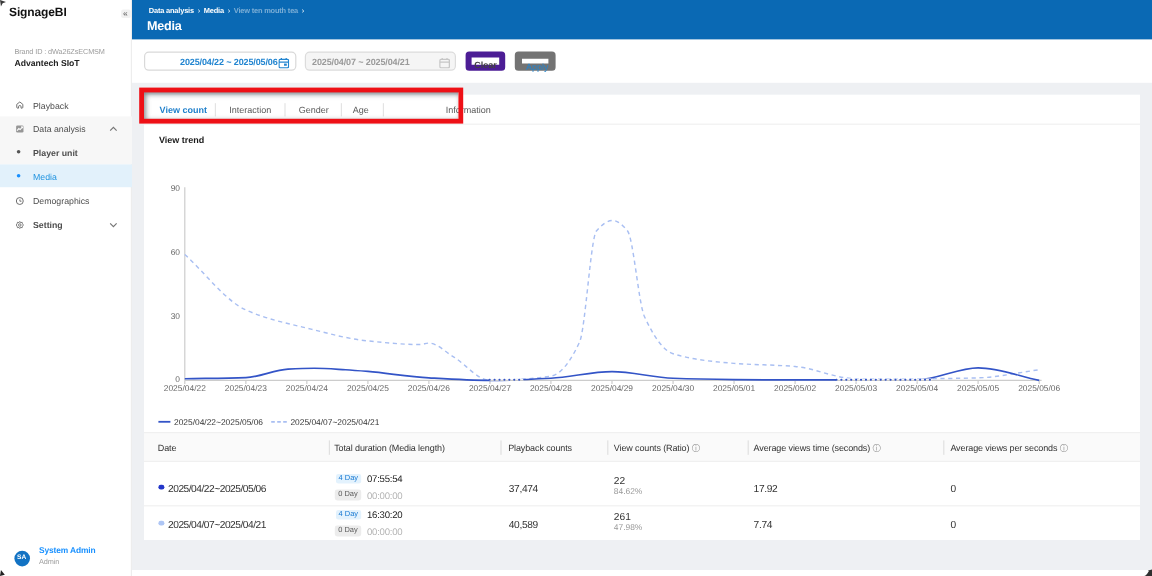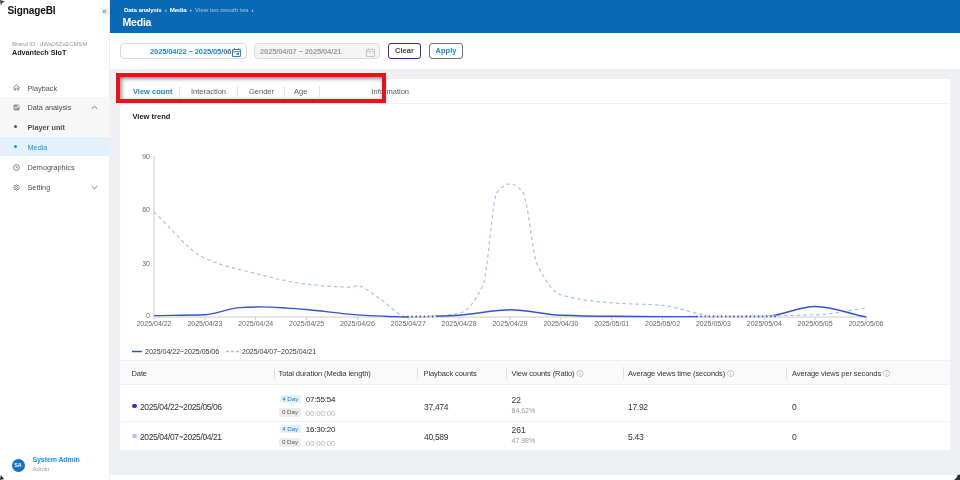--- a/index.html
+++ b/index.html
@@ -27,22 +27,22 @@
 
 <div class="abs" style="left:253.5px;top:43px;width:126.5px;height:15.5px;border:1px solid #dcdcdc;border-radius:4px;background:#f5f5f5;"></div>
 <div class="abs" style="left:260px;top:47px;font-size:7.5px;font-weight:700;color:#9a9a9a;letter-spacing:-0.1px;">2025/04/07 ~ 2025/04/21</div>
 <svg class="abs" style="left:366px;top:47.5px;" width="9" height="9" viewBox="0 0 9 9">
     <rect x="0.5" y="1.5" width="8" height="7" rx="1" fill="none" stroke="#c6c6c6" stroke-width="1.1"></rect>
     <line x1="0.5" y1="3.8" x2="8.5" y2="3.8" stroke="#c6c6c6" stroke-width="1"></line>
     <line x1="2.5" y1="0.3" x2="2.5" y2="2" stroke="#c6c6c6" stroke-width="1"></line>
     <line x1="6.5" y1="0.3" x2="6.5" y2="2" stroke="#c6c6c6" stroke-width="1"></line>
   </svg>
 
-<div class="abs" style="left:388px;top:43px;width:33px;height:16px;border:1px solid #4c1d95;border-radius:3px;background:#fff;text-align:center;line-height:14.5px;font-size:7.5px;color:#424242;font-weight:600;">Clear</div>
-<div class="abs" style="left:429px;top:43px;width:34px;height:16px;border:1px solid #737373;border-radius:3px;background:#fff;text-align:center;line-height:14.5px;font-size:7.5px;color:#2285d0;font-weight:700;">Apply</div>
+<div class="abs" style="left:388px;top:43px;width:33px;height:16px;border:5px solid #4c1d95;border-radius:3px;background:#fff;text-align:center;line-height:14.5px;font-size:7.5px;color:#424242;font-weight:600;">Clear</div>
+<div class="abs" style="left:429px;top:43px;width:34px;height:16px;border:6px solid #737373;border-radius:3px;background:#fff;text-align:right;line-height:14.5px;font-size:7.5px;color:#2285d0;font-weight:400;">Apply</div>
 
 <div class="abs" style="left:120px;top:79px;width:830px;height:25px;border-bottom:1px solid #f0f0f0;background:#fff;"></div>
 <div class="abs" style="left:133px;top:87px;font-size:7.5px;font-weight:700;color:#1e7fcb;">View count</div>
 <div class="abs" style="left:191px;top:87px;font-size:7.5px;color:#5a5a5a;">Interaction</div>
 <div class="abs" style="left:249px;top:87px;font-size:7.5px;color:#5a5a5a;">Gender</div>
 <div class="abs" style="left:294px;top:87px;font-size:7.5px;color:#5a5a5a;">Age</div>
 <div class="abs" style="left:331.5px;top:87px;font-size:7.5px;color:#5a5a5a;padding-left:40px;">Information</div>
 <div class="abs" style="left:178.5px;top:85.5px;width:1px;height:11px;background:#e3e3e3;"></div>
 <div class="abs" style="left:237px;top:85.5px;width:1px;height:11px;background:#e3e3e3;"></div>
 <div class="abs" style="left:283.5px;top:85.5px;width:1px;height:11px;background:#e3e3e3;"></div>
@@ -132,38 +132,38 @@
 
 <div class="abs" style="left:132.3px;top:433.8px;width:4.7px;height:4.7px;border-radius:50%;background:#aec6f5;"></div>
 <div class="abs" style="left:140px;top:431.5px;font-size:8.5px;letter-spacing:-0.4px;color:#333;">2025/04/07~2025/04/21</div>
 <div class="abs" style="left:279.5px;top:424.7px;width:21.5px;height:8.6px;background:#e3f2fd;border-radius:2px;text-align:center;line-height:8.6px;font-size:6.2px;color:#1678d2;">4 Day</div>
 <div class="abs" style="left:305.8px;top:425.3px;font-size:8px;letter-spacing:-0.2px;color:#222;">16:30:20</div>
 <div class="abs" style="left:279px;top:438.2px;width:22px;height:8.6px;background:#ececec;border-radius:2px;text-align:center;line-height:8.6px;font-size:6.2px;color:#595959;">0 Day</div>
 <div class="abs" style="left:305.8px;top:439px;font-size:8px;letter-spacing:-0.2px;color:#b5b5b5;">00:00:00</div>
 <div class="abs" style="left:424px;top:431.5px;font-size:8.5px;letter-spacing:-0.3px;color:#333;">40,589</div>
 <div class="abs" style="left:511.5px;top:424.5px;font-size:8.5px;color:#333;">261</div>
 <div class="abs" style="left:511.5px;top:437px;font-size:7px;color:#999;">47.98%</div>
-<div class="abs" style="left:628px;top:431.5px;font-size:8.5px;letter-spacing:-0.3px;color:#333;">5.43</div>
+<div class="abs" style="left:628px;top:431.5px;font-size:8.5px;letter-spacing:-0.3px;color:#333;">7.74</div>
 <div class="abs" style="left:792px;top:431.5px;font-size:8.5px;color:#333;">0</div>
 
 <div class="abs" style="left:0;top:0;width:110px;height:480px;background:#fff;border-right:1px solid #ededed;z-index:10;"></div>
 <div class="abs" style="left:7.5px;top:5px;font-size:10px;font-weight:700;color:#111;z-index:11;letter-spacing:-0.1px;">SignageBI</div>
 <div class="abs" style="left:100.5px;top:7.5px;width:8px;height:7px;background:#f1f1f1;border-radius:1.5px;z-index:11;text-align:center;line-height:7px;font-size:7px;color:#555;">«</div>
 <div class="abs" style="left:12px;top:40px;font-size:6.1px;letter-spacing:-0.1px;color:#9c9c9c;z-index:11;">Brand ID : dWa26ZsECMSM</div>
 <div class="abs" style="left:12px;top:48px;font-size:7.2px;font-weight:700;color:#222;z-index:11;">Advantech SIoT</div>
 
 <div class="abs" style="left:0;top:97px;width:110px;height:39.5px;background:#f7f7f7;z-index:10;"></div>
 <div class="abs" style="left:0;top:136.5px;width:110px;height:19.8px;background:#e2f1fb;z-index:10;"></div>
 
 <div class="abs" style="left:27.5px;top:83.5px;font-size:7.3px;color:#4d4d4d;z-index:11;">Playback</div>
 <div class="abs" style="left:27.5px;top:103px;font-size:7.3px;color:#4d4d4d;z-index:11;">Data analysis</div>
 <div class="abs" style="left:27.5px;top:122.8px;font-size:7.3px;color:#4d4d4d;z-index:11;font-weight:bold;">Player unit</div>
 <div class="abs" style="left:27.5px;top:142.8px;font-size:7.3px;color:#2194e0;z-index:11;">Media</div>
 <div class="abs" style="left:27.5px;top:162.8px;font-size:7.3px;color:#4d4d4d;z-index:11;">Demographics</div>
-<div class="abs" style="left:27.5px;top:182.8px;font-size:7.3px;color:#4d4d4d;z-index:11;">Setting</div>
+<div class="abs" style="left:27.5px;top:182.8px;font-size:7.3px;color:#4d4d4d;z-index:11;font-weight:bold;">Setting</div>
 
 <svg class="abs" style="left:13px;top:84px;z-index:11;" width="7" height="7" viewBox="0 0 8 8">
     <path d="M1.1 3.4 L4 1.1 L6.9 3.4 L6.9 6.1 Q6.9 7 6 7 L5.2 7 L5.2 5.7 Q5.2 4.5 4 4.5 Q2.8 4.5 2.8 5.7 L2.8 7 L2 7 Q1.1 7 1.1 6.1 Z" fill="none" stroke="#6b6b6b" stroke-width="0.9"></path>
   </svg>
 <svg class="abs" style="left:13px;top:103.5px;z-index:11;" width="7" height="7" viewBox="0 0 8 8">
     <rect x="0.5" y="0.7" width="7" height="6.6" rx="1.2" fill="#969696"></rect>
     <path d="M1.4 5.6 L3.1 3.6 L4.3 4.6 L6.6 1.9" fill="none" stroke="#fff" stroke-width="1"></path>
     <path d="M5.2 1.9 L6.6 1.9 L6.6 3.3" fill="none" stroke="#fff" stroke-width="0.8"></path>
   </svg>
 <div class="abs" style="left:14.3px;top:125.2px;width:3.2px;height:3.2px;border-radius:50%;background:#555;z-index:11;"></div>

